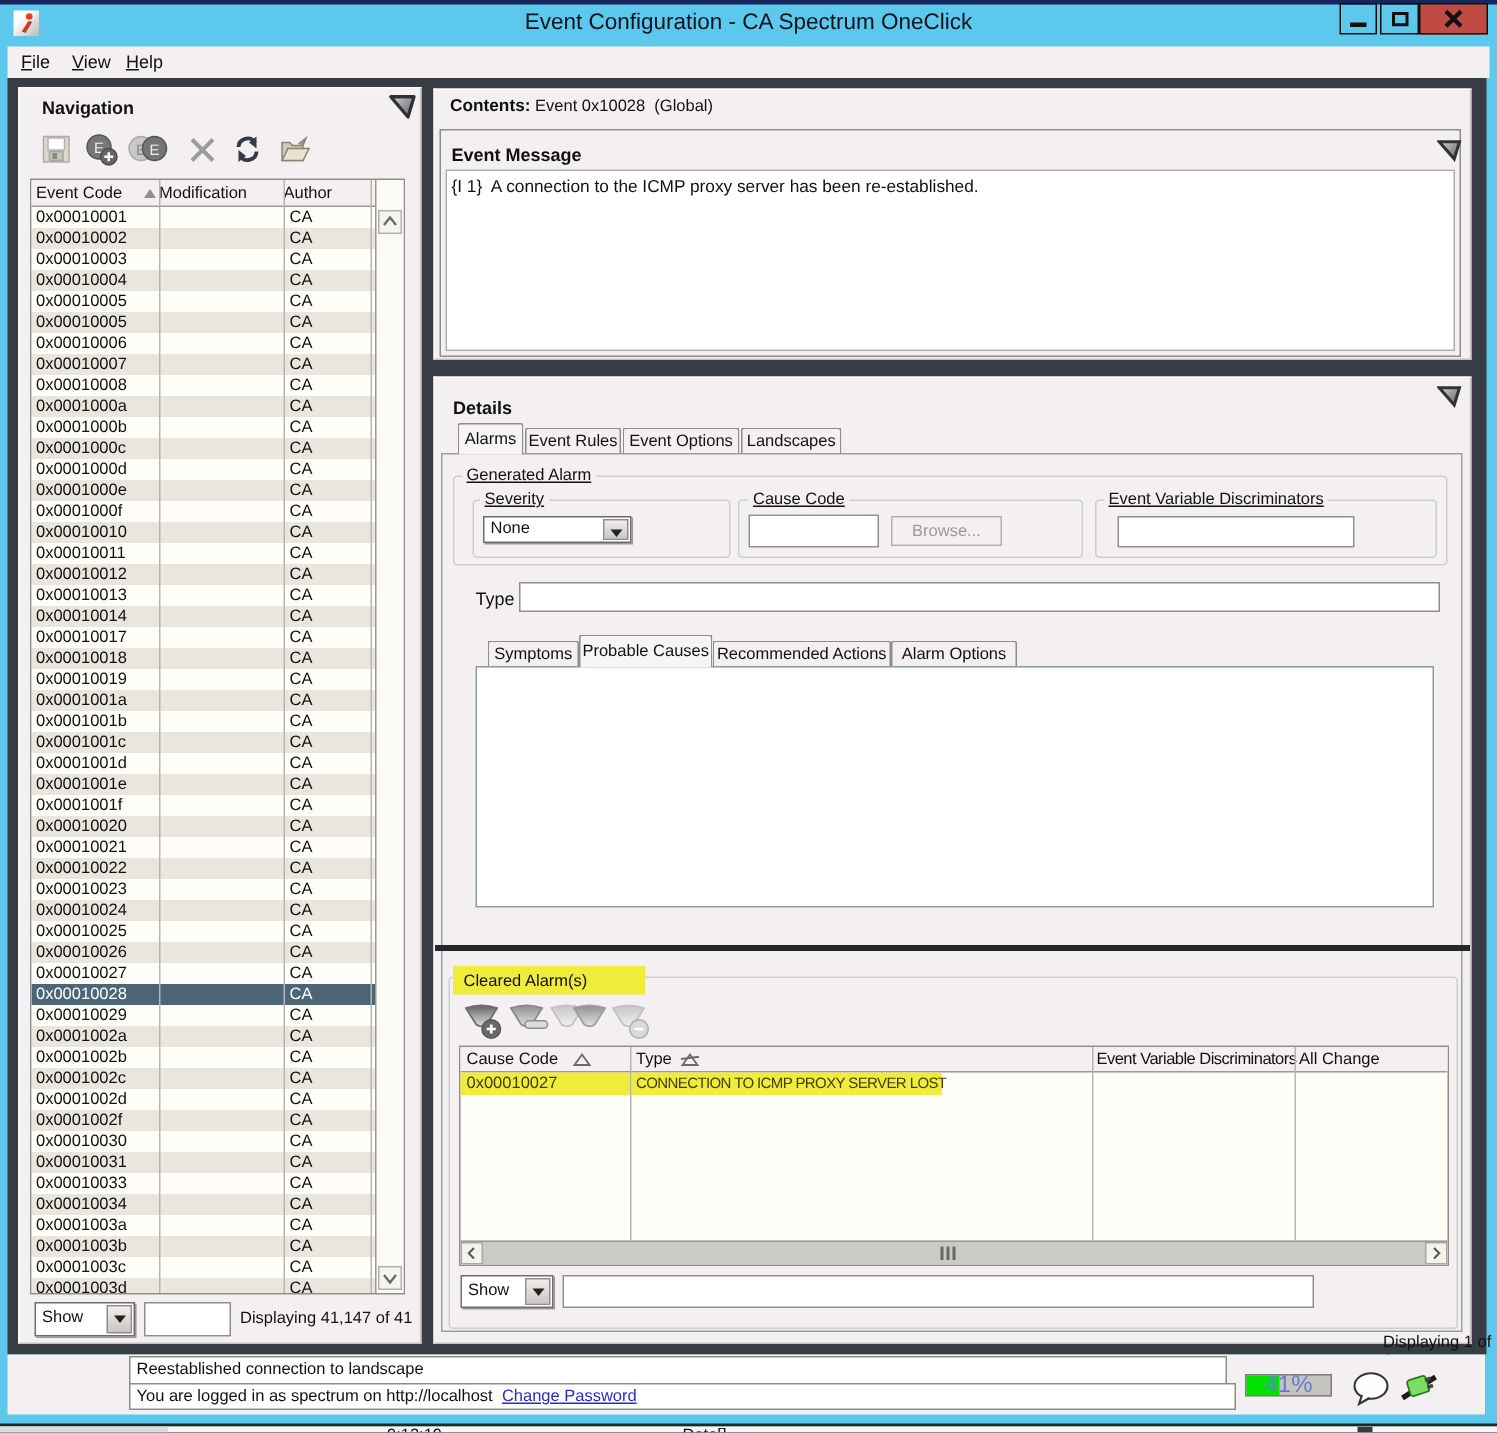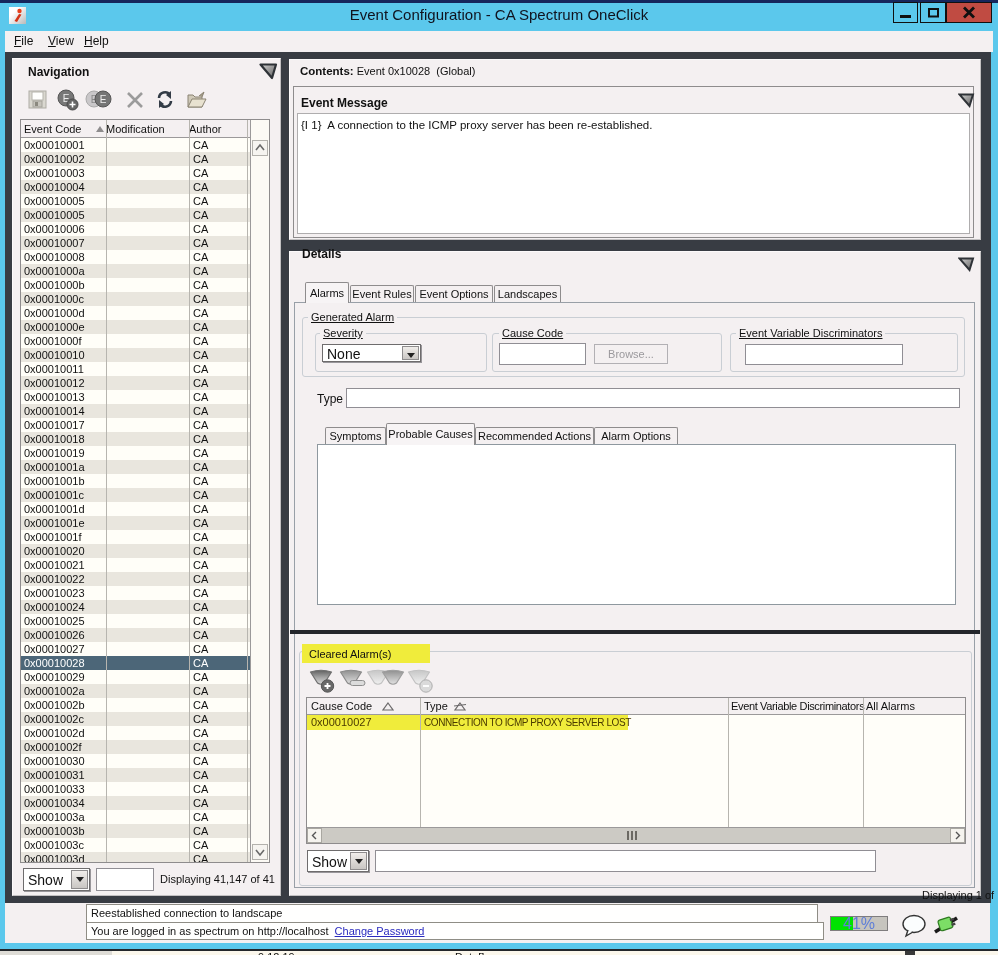--- a/index.html
+++ b/index.html
@@ -33,21 +33,21 @@
 .rw { background:#FFFEF8; }
 .rg { background:#E9E6DE; }
 .sel { background:#4C6678 !important; color:#fff; }
 .c1 { position:absolute; left:3px; }
 .c3 { position:absolute; left:172px; }
 .vline { top:120px; width:1px; height:742px; background:#B7B5AF; }
 #vsb { left:250px; top:120px; width:19px; height:742px; background:#FCFAF5; border-left:1px solid #9B999A; }
 .sbtn { left:252px; width:16px; height:16px; background:#F6F4F0; border:1px solid #B3B1AC; color:#5A5A5A; font-size:10px; text-align:center; line-height:15px; }
 
 .combo { background:#fff; border:1px solid #6E6C6D; box-shadow:1px 1px 0 #98969a; }
-.cbtxt { position:absolute; left:4px; top:3px; font-size:14px; }
+.cbtxt { position:absolute; left:4px; top:3px; font-size:11px; }
 .cbbtn { position:absolute; right:1px; top:1px; bottom:1px; width:17px; background:linear-gradient(#F0EDEA,#C9C6C3); border:1px solid #8E8C8D; }
 .cbbtn:after { content:""; position:absolute; left:4px; top:6px; border-left:4px solid transparent; border-right:4px solid transparent; border-top:5px solid #222; }
 .field { background:#fff; border:1px solid #908E94; }
 
 .fs { border:1px solid #C9CED4; border-radius:3px; }
 .fslab { position:absolute; top:-7px; background:#F4F0F1; padding:0 3px; font-size:11px;text-decoration:underline; }
 
 .tab { position:absolute; border:1px solid #8E8C8D; border-bottom:none; border-radius:2px 2px 0 0; background:#F4F0F1; font-size:11px; text-align:center; }
 .tabsel { background:#F7F4F5; z-index:3; }
 .tabpage { border:1px solid #989FA7; background:#F4F0F1; }
@@ -376,21 +376,21 @@
 <div class="abs" style="left:300px;top:65px;"><span class="b" style="font-size:11.5px">Contents:</span> Event 0x10028&nbsp; (Global)</div>
 <div class="abs" style="left:293px;top:86px;width:681px;height:152px;border:1px solid #8E8C8D;background:#F4F0F1;"></div>
 <div class="abs b t12" style="left:301px;top:96px;">Event Message</div>
 <svg class="abs" style="left:958px;top:93px;" width="17" height="15">
     <polygon points="1.5,1.5 15,1.5 11.5,13" fill="url(#g1)" stroke="#2E3237" stroke-width="2"></polygon>
   </svg>
 <div class="abs" style="left:297px;top:113px;width:673px;height:121px;background:#fff;border:1px solid #AFADAE;"></div>
 <div class="abs" style="left:301px;top:119px;font-size:11.5px">{I 1}&nbsp; A connection to the ICMP proxy server has been re-established.</div>
 
 <div id="details" class="abs panel"></div>
-<div class="abs b t12" style="left:302px;top:247px;text-align:right;">Details</div>
+<div class="abs b t12" style="left:302px;top:265px;text-align:right;">Details</div>
 <svg class="abs" style="left:958px;top:257px;" width="17" height="15">
     <polygon points="1.5,1.5 15,1.5 11.5,13" fill="url(#g1)" stroke="#2E3237" stroke-width="2"></polygon>
   </svg>
 
 <div class="tab tabsel" style="left:305px;top:282px;width:44px;height:21px;line-height:20px;">Alarms</div>
 <div class="tab" style="left:350px;top:285px;width:64px;height:18px;line-height:17px;">Event Rules</div>
 <div class="tab" style="left:415px;top:285px;width:78px;height:18px;line-height:17px;">Event Options</div>
 <div class="tab" style="left:494px;top:285px;width:67px;height:18px;line-height:17px;">Landscapes</div>
 <div class="abs tabpage" style="left:294px;top:302px;width:681px;height:586px;"></div>
 
@@ -455,21 +455,21 @@
 <path d="M99.5 4 Q110 0.5 120.5 4 L113.5 15 Q110 17.5 106.5 15 Z" fill="url(#fg3)" stroke="#C2C2C2" stroke-width="1.2" stroke-linejoin="round"></path>
 <circle cx="117" cy="18" r="6.2" fill="#DADADA" stroke="#AEAEAE"></circle>
     <path d="M114 18 H120" stroke="#fff" stroke-width="1.8"></path>
 </svg>
 
 <div id="ctab" class="abs"></div>
 <div id="chead" class="abs">
     <span style="left:4px">Cause Code</span>
     <span style="left:117px">Type</span>
     <span style="left:424px;letter-spacing:-0.35px">Event Variable Discriminators</span>
-    <span style="left:559px">All Alarms</span>
+    <span style="left:559px">All Change</span>
 <svg style="position:absolute;left:75px;top:4px" width="12" height="9">
       <polygon points="6,1 11,8 1,8" fill="none" stroke="#6B696A" stroke-width="1.2"></polygon>
     </svg>
 <svg style="position:absolute;left:146px;top:4px" width="14" height="9">
       <polygon points="7,1 12,8 2,8" fill="none" stroke="#6B696A" stroke-width="1.2"></polygon>
       <path d="M1 4 L13 2.5" stroke="#6B696A" stroke-width="1.2"></path>
     </svg>
 </div>
 <div class="abs yell" style="left:307px;top:715px;width:113px;height:15px;line-height:15px;padding-left:4px;color:#4A3A00;">0x00010027</div>
 <div class="abs yell" style="left:421px;top:715px;width:207px;height:15px;line-height:15px;padding-left:3px;color:#4A3A00;white-space:nowrap;font-size:10px;letter-spacing:-0.4px;">CONNECTION TO ICMP PROXY SERVER LOST</div>

